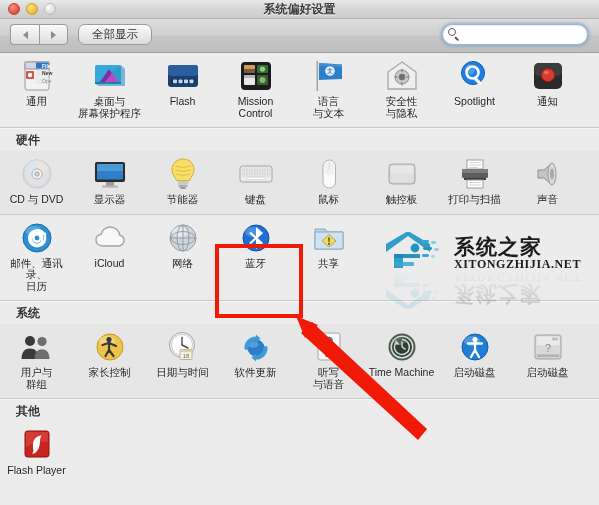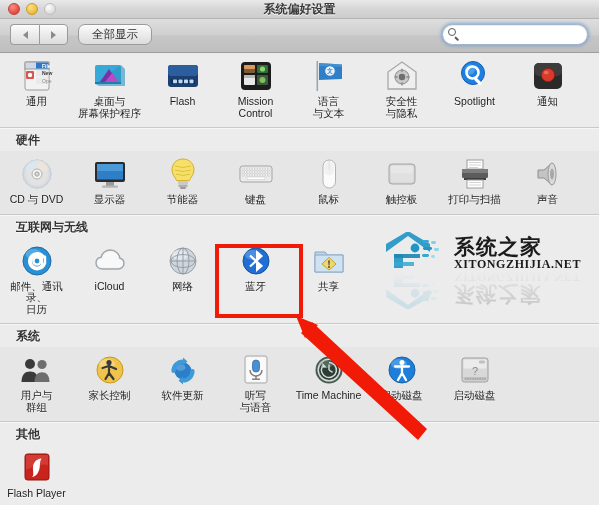--- a/index.html
+++ b/index.html
@@ -414,21 +414,20 @@
                     <ellipse cx="22" cy="18" rx="2" ry="5.5" fill="#a8a8a8"></ellipse>
                   </svg>
                 </div>
                 <div class="lbl">声音</div>
               </div>
             </div>
           </div>
         </div>
         <div class="section">
           <div class="divider"></div>
-          <div class="sec-hdr">互联网与无线</div>
           <div class="sec-body">
             <div class="grid">
               <div class="cell">
                 <div class="ic">
                   <svg viewBox="0 0 36 36">
                     <circle cx="18" cy="18" r="14" fill="#2b8fd4"></circle>
                     <circle cx="18" cy="18" r="14" fill="none" stroke="#1a6aa8"></circle>
                     <ellipse cx="14.5" cy="11" rx="8" ry="5" fill="#7dc3ef" opacity=".5"></ellipse>
                     <path d="M25 14 A8 8 0 1 0 25.5 21.5 L23.3 21.5 A6 6 0 1 1 23 15.4 L23 20 A1.6 1.6 0 0 0 26 20 L26 13.8" fill="none" stroke="#fff" stroke-width="2.4" stroke-linecap="round"></path>
                     <circle cx="18" cy="18" r="3.6" fill="none" stroke="#fff" stroke-width="2.4"></circle>
@@ -508,20 +507,34 @@
                 <div class="ic">
                   <svg viewBox="0 0 36 36">
                     <circle cx="18" cy="18" r="13" fill="#f0c44a"></circle>
                     <circle cx="18" cy="18" r="13" fill="none" stroke="#c79a1e"></circle>
                     <ellipse cx="15" cy="12" rx="8" ry="5" fill="#f8e3a0" opacity=".55"></ellipse>
                     <circle cx="17" cy="10.5" r="2.6" fill="#3a3a3a"></circle>
                     <path d="M17 13 L17 21 L13.5 27 M17 21 L21.5 27 M10.5 16 L17 14 L24 17" stroke="#3a3a3a" stroke-width="2.2" fill="none" stroke-linecap="round"></path>
                   </svg>
                 </div>
                 <div class="lbl">家长控制</div>
+              </div>
+              <div class="cell">
+                <div class="ic">
+                  <svg viewBox="0 0 36 36">
+                    <circle cx="17" cy="16" r="12.5" fill="#efefef" stroke="#a5a5a5"></circle>
+                    <circle cx="17" cy="16" r="10.5" fill="#fff" stroke="#cfcfcf"></circle>
+                    <line x1="17" y1="16" x2="17" y2="8.5" stroke="#4a4a4a" stroke-width="1.4" stroke-linecap="round"></line>
+                    <line x1="17" y1="16" x2="23" y2="19" stroke="#4a4a4a" stroke-width="1.4" stroke-linecap="round"></line>
+                    <rect x="15" y="20.5" width="12" height="10" rx="1" fill="#f6f2e2" stroke="#b8b09a"></rect>
+                    <rect x="15" y="20.5" width="12" height="2.6" fill="#d8cfae"></rect>
+                    <text x="21" y="29" font-size="6" text-anchor="middle" fill="#7a6d4c" font-family="sans-serif">18</text>
+                  </svg>
+                </div>
+                <div class="lbl">日期与时间</div>
               </div>
               <div class="cell">
                 <div class="ic">
                   <svg viewBox="0 0 36 36">
                     <circle cx="18" cy="19" r="8.5" fill="#2b7fc8"></circle>
                     <ellipse cx="15.5" cy="15.5" rx="5" ry="3.2" fill="#79b7e8" opacity=".55"></ellipse>
                     <g fill="none" stroke="#3f9bd8" stroke-width="4.2" stroke-linecap="round">
                       <path d="M8.5 19 A9.5 9.5 0 0 1 18 9.5"></path>
                       <path d="M27.5 19 A9.5 9.5 0 0 1 18 28.5"></path>
                     </g>

